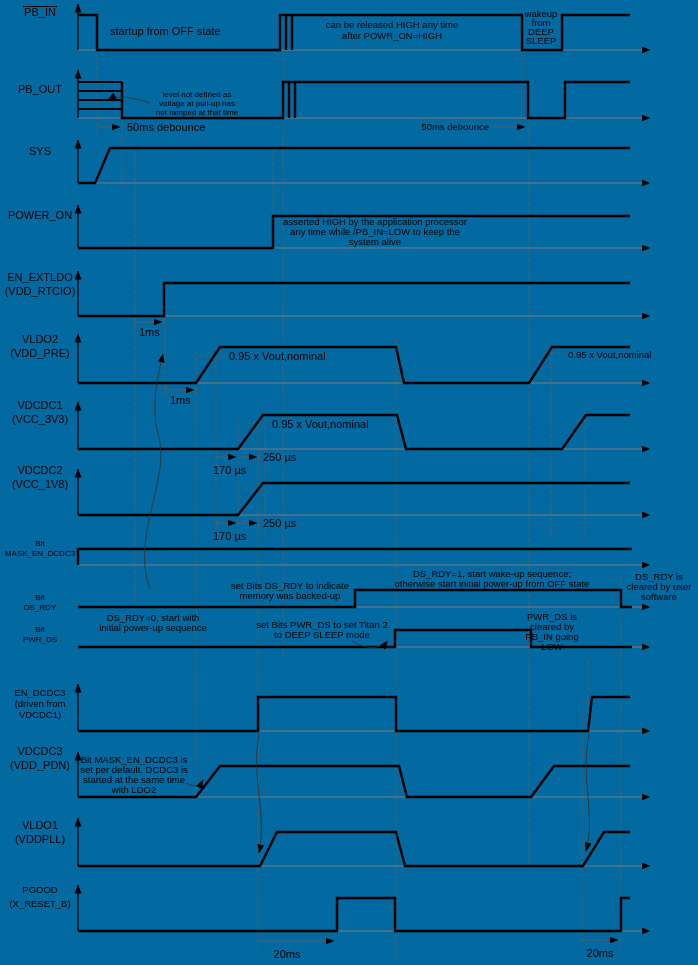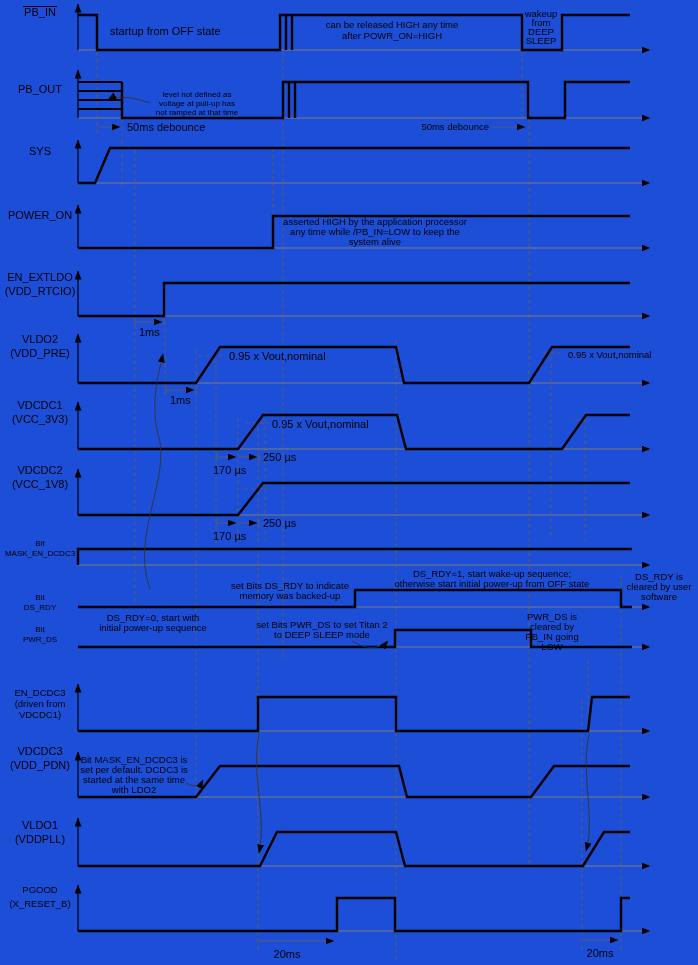--- a/index.html
+++ b/index.html
@@ -1,16 +1,16 @@
 <!DOCTYPE html>
 <html><head>
 <meta charset="utf-8">
 <style>
   html,body{margin:0;padding:0;background:#ffffff;}
-  #stage{width:698px;height:965px;position:relative;background:#1d4ed8;overflow:hidden;}
+  #stage{width:698px;height:965px;position:relative;background:#0369a1;overflow:hidden;}
   svg text{font-family:"Liberation Sans","DejaVu Sans",sans-serif;fill:#000;}
 </style>
 </head>
 <body>
 
 <div id="stage">
   <svg id="dgm" width="698" height="965" viewBox="0 0 698 965" xmlns="http://www.w3.org/2000/svg">
     <defs>
       <marker id="arr" markerUnits="userSpaceOnUse" markerWidth="10" markerHeight="8" refX="8.5" refY="3.5" orient="auto">
         <path d="M0,0 L9,3.5 L0,7 z" fill="#000"></path>

